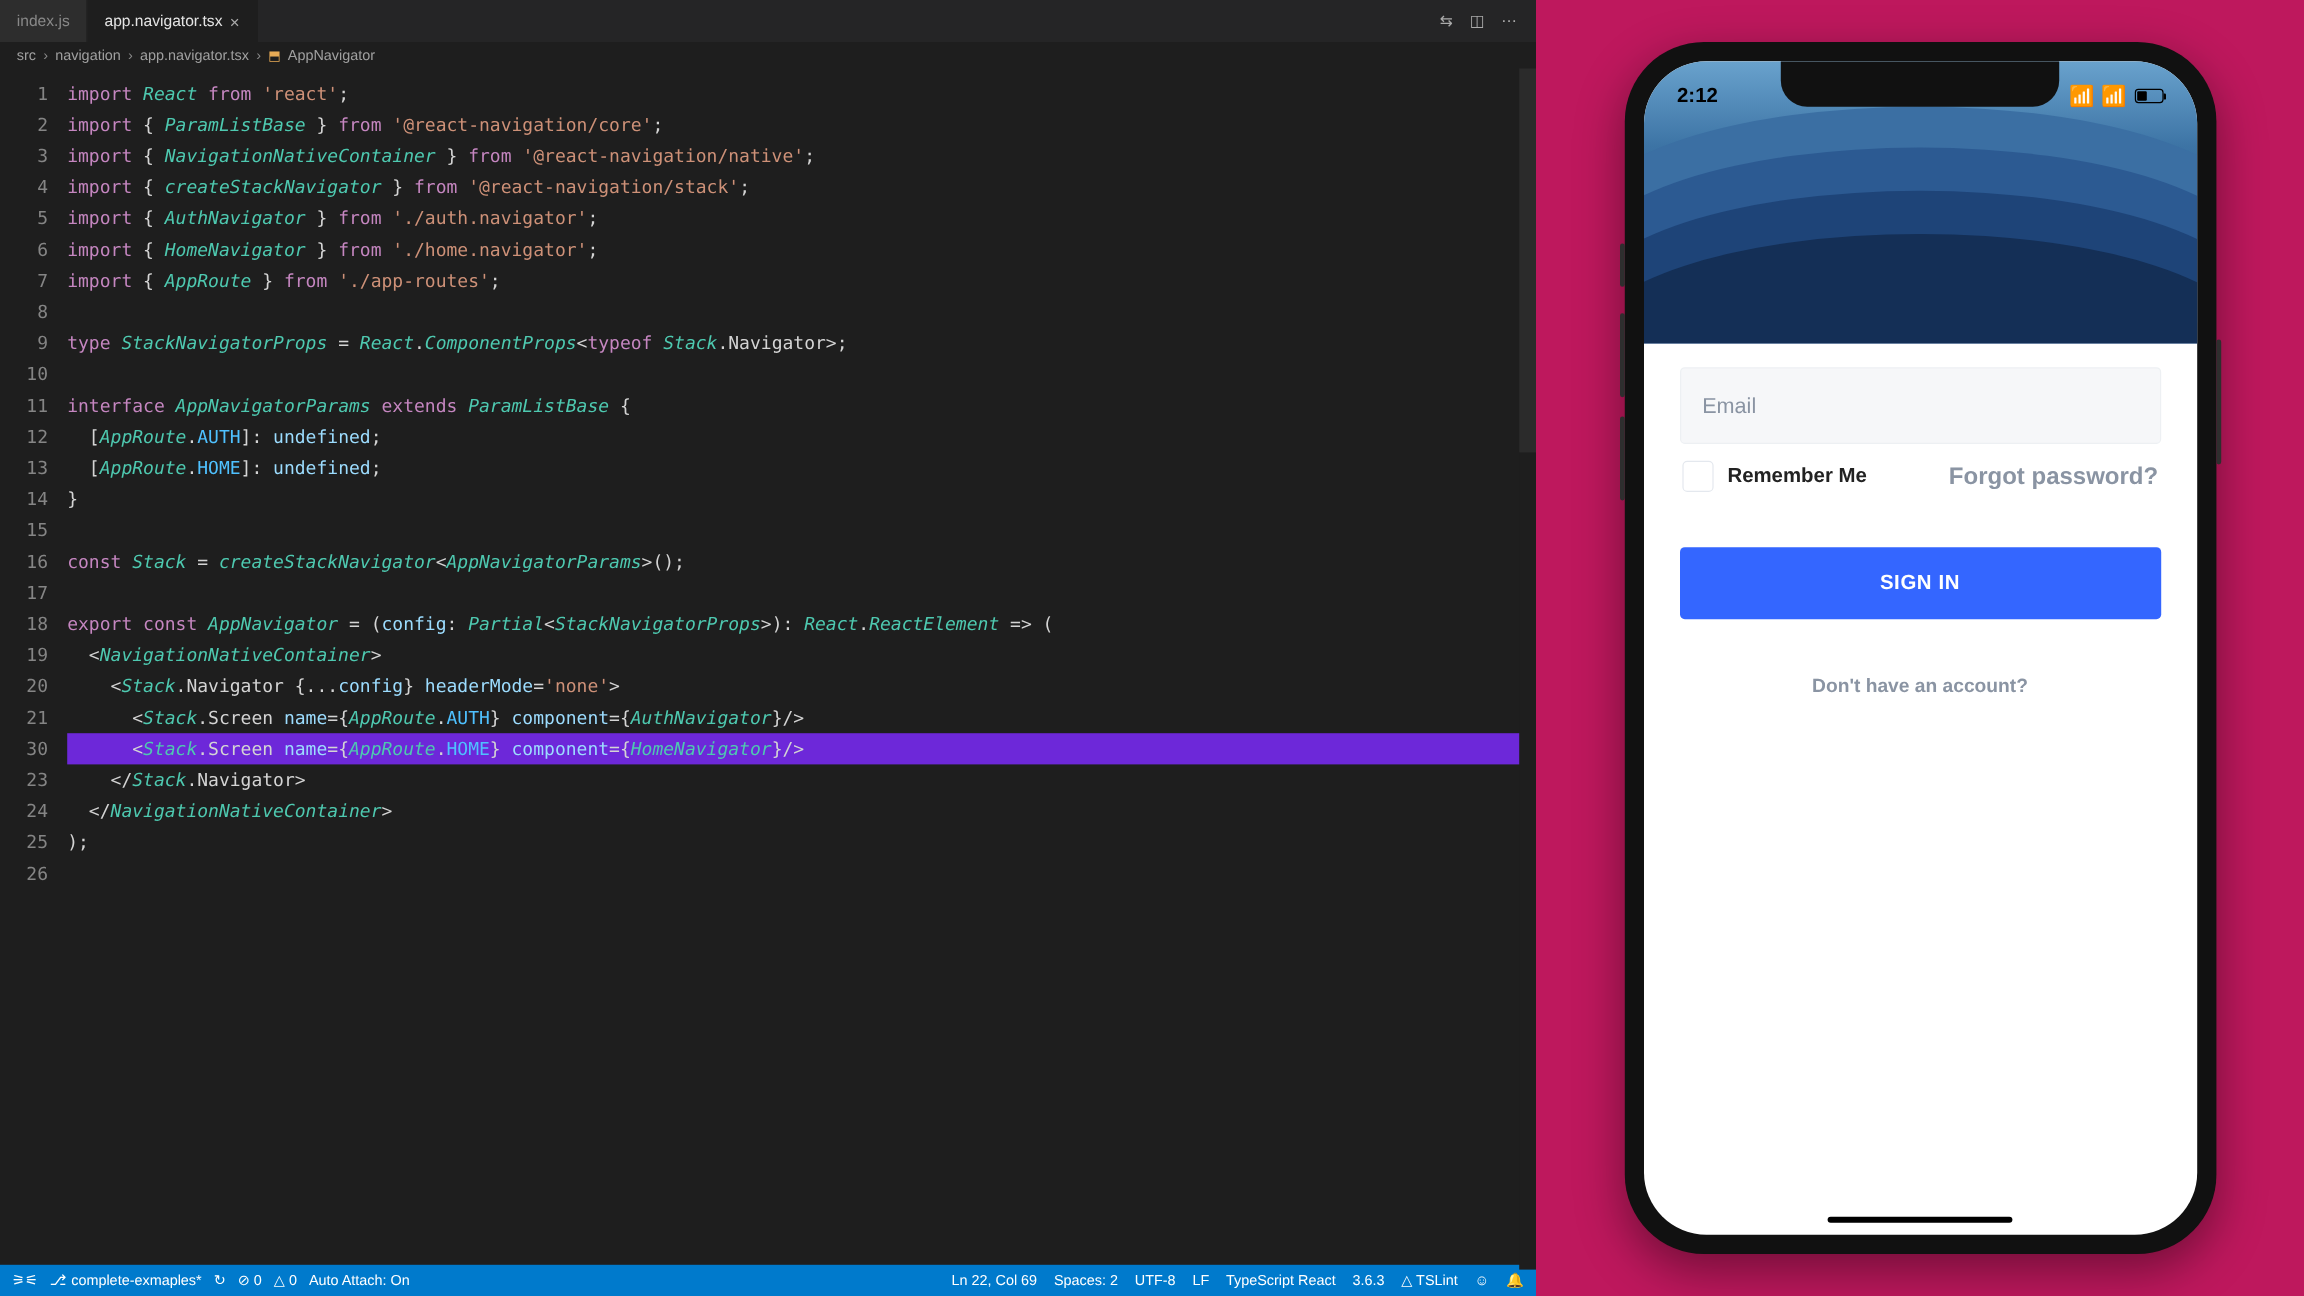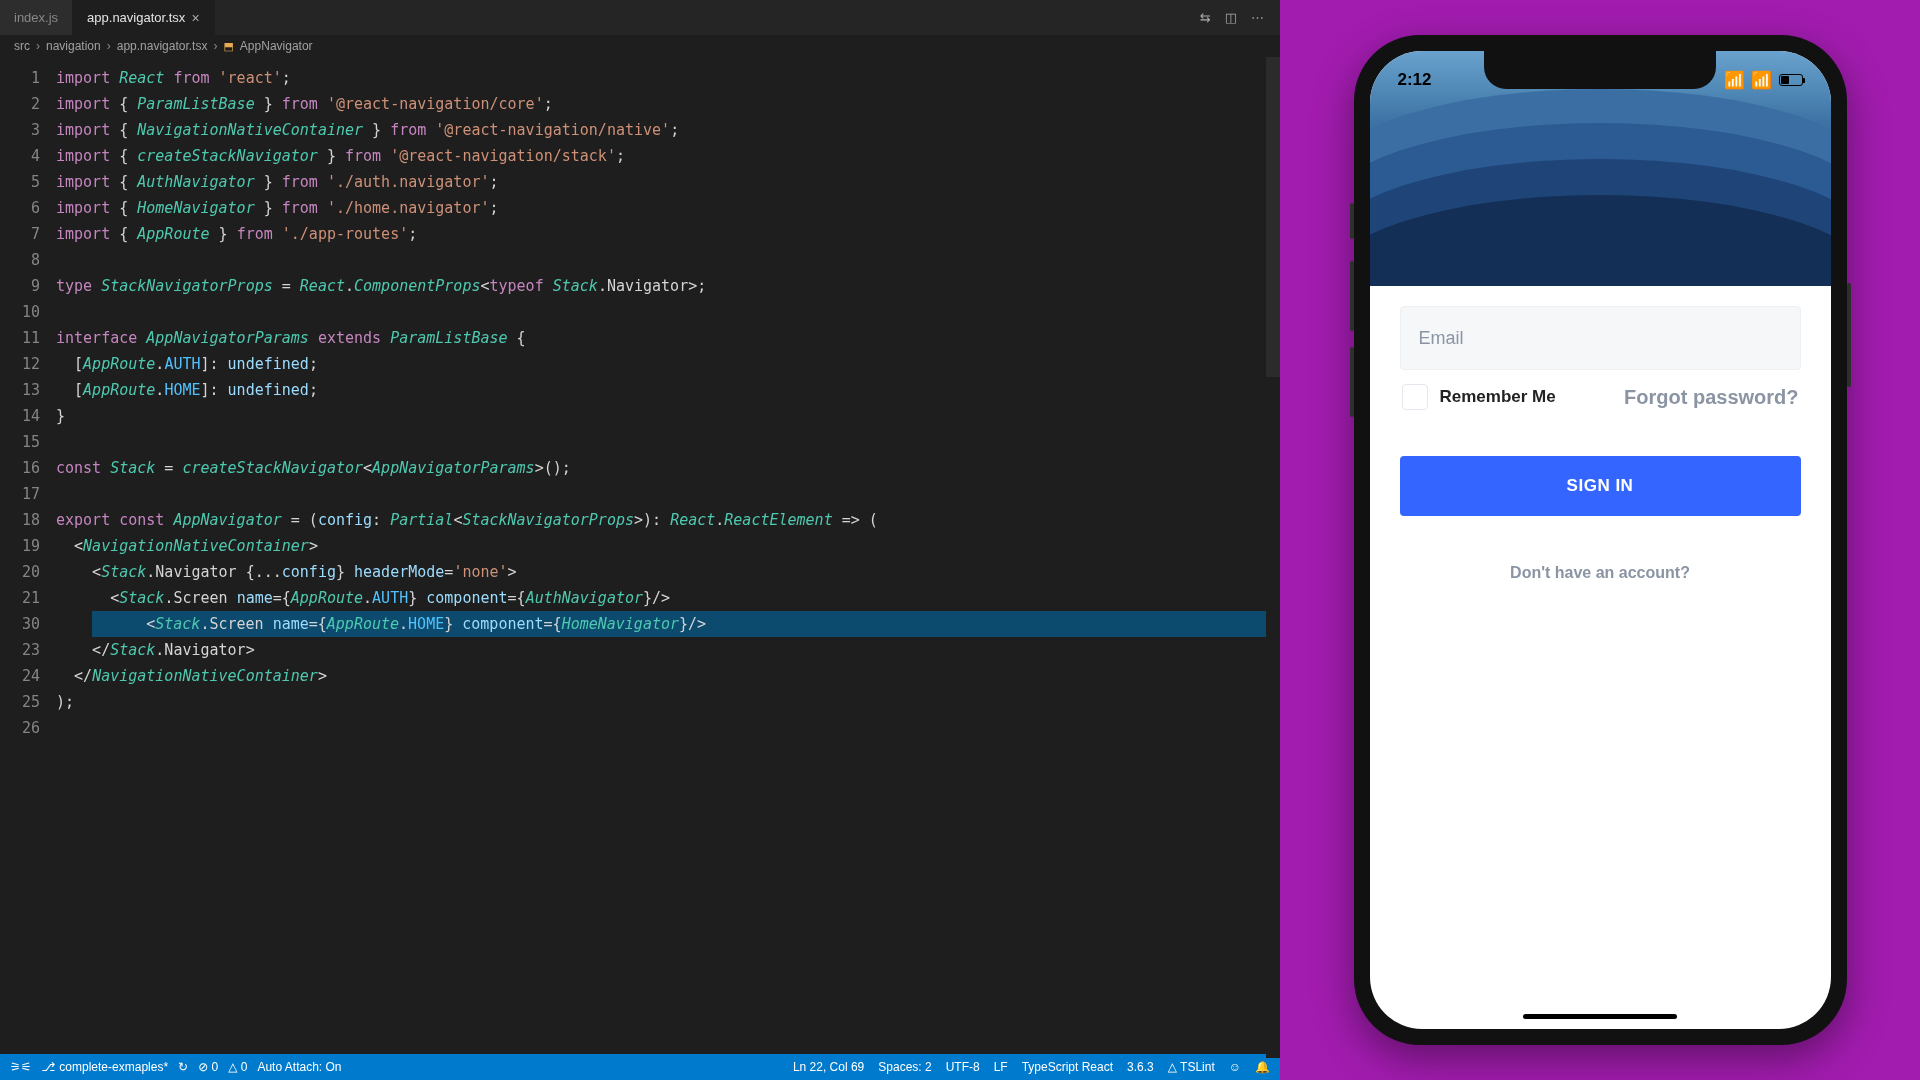--- a/index.html
+++ b/index.html
@@ -18,40 +18,40 @@
 
 .breadcrumbs { height:22px; display:flex; align-items:center; padding:0 14px; font-size:12px; color:#a0a0a0; gap:2px; }
 .crumb-sep { color:#888; margin:0 4px; }
 .crumb-icon { font-size:11px; color:#e8ab55; margin-right:4px; }
 
 .code-area { flex:1; display:flex; font-family: Menlo, Consolas, monospace; font-size:15px; line-height:26px; overflow:hidden; }
 .gutter { width:56px; text-align:right; color:#858585; padding-right:16px; padding-top:8px; user-select:none; }
 .gutter div { height:26px; }
 .code { flex:1; padding-top:8px; white-space:pre; color:#d4d4d4; position:relative; }
 .code .line { height:26px; }
-.code .hl-line { background:#0c4a6e;margin-left:36px; }
+.code .hl-line { background:#6d28d9; }
 
 
 .kw { color:#c586c0; }
 .id { color:#9cdcfe; }
 .tp { color:#4ec9b0;font-style:italic; }
 .st { color:#ce9178; }
 .en { color:#4fc1ff; }
 
 .minimap { position:absolute; top:57px; right:0; width:14px; height:calc(100% - 79px); background:#1e1e1e; }
 .minimap-thumb { position:absolute; top:0; left:0; right:0; height:320px; background:rgba(255,255,255,0.06); }
 
 
 .status-bar { height:26px; background:#007acc; color:#fff; display:flex; align-items:center; font-size:12px; padding:0 10px; gap:14px; }
 .status-left { display:flex; align-items:center; gap:10px; }
 .status-right { margin-left:auto; display:flex; align-items:center; gap:14px; }
 .status-bar span { display:flex; align-items:center; gap:4px; }
 
 
-.phone-stage { flex:1; display:flex; align-items:center; justify-content:center; background:#a21caf; position:relative; }
+.phone-stage { flex:1; display:flex; align-items:center; justify-content:center; background:#be185d; position:relative; }
 .phone { width:493px; height:1010px; background:#111; border-radius:66px; padding:16px; position:relative; box-shadow:0 14px 40px rgba(0,0,0,0.4); }
 .phone-screen { width:100%; height:100%; background:#fff; border-radius:52px; overflow:hidden; position:relative; }
 .notch { position:absolute; top:0; left:50%; transform:translateX(-50%); width:232px; height:38px; background:#111; border-bottom-left-radius:22px; border-bottom-right-radius:22px; z-index:20; }
 .side-btn { position:absolute; background:#2e2e2e; }
 .side-left1 { left:-4px; top:168px; width:4px; height:36px; border-radius:2px; }
 .side-left2 { left:-4px; top:226px; width:4px; height:70px; border-radius:2px; }
 .side-left3 { left:-4px; top:312px; width:4px; height:70px; border-radius:2px; }
 .side-right { right:-4px; top:248px; width:4px; height:104px; border-radius:2px; }
 
 .phone-status { position:absolute; top:2px; left:0; right:0; height:54px; display:flex; justify-content:space-between; align-items:center; padding:0 28px; font-size:17px; font-weight:600; color:#000; z-index:15; }

